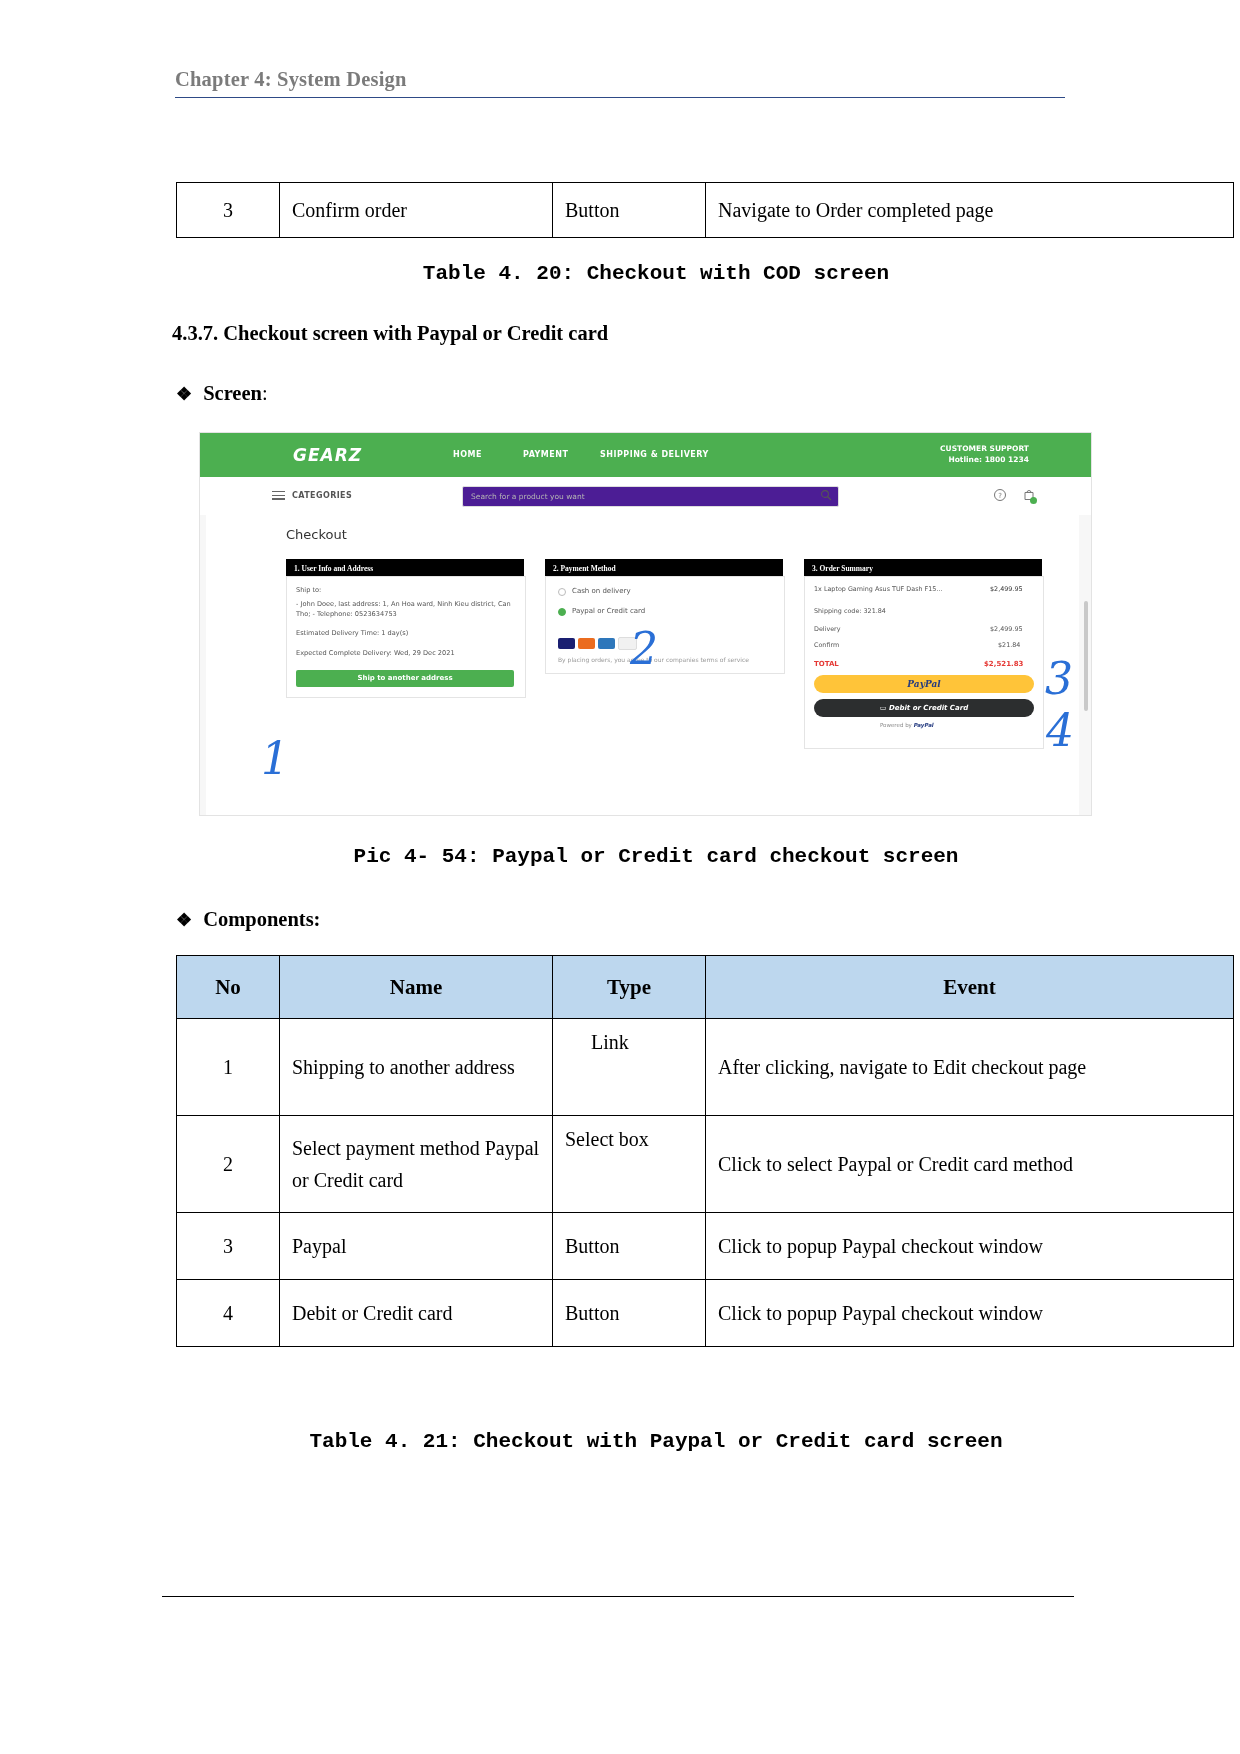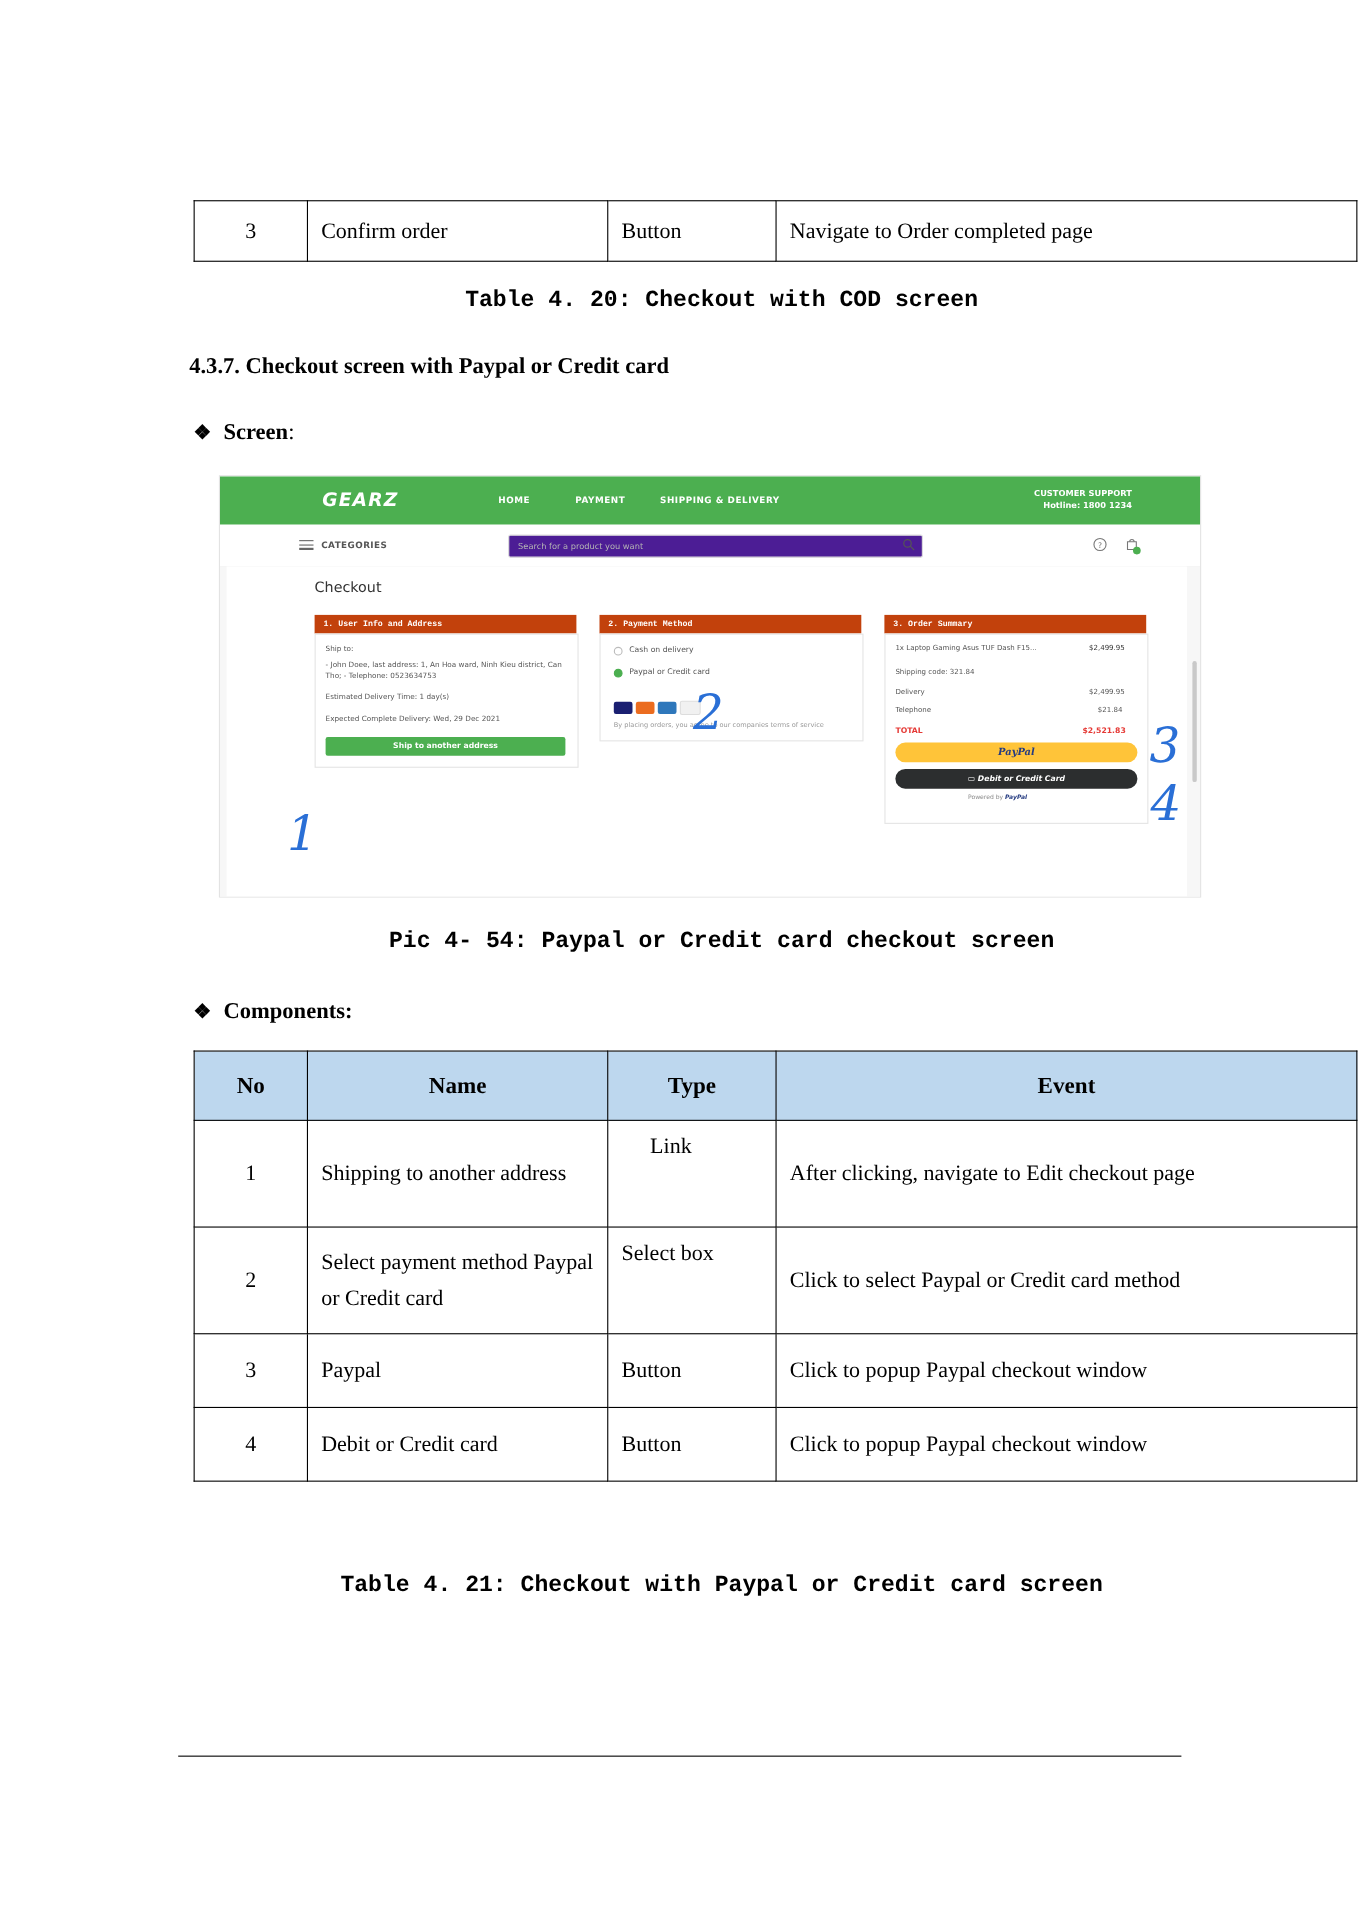--- a/index.html
+++ b/index.html
@@ -238,23 +238,23 @@
     font-size: 13px;
     color: #333;
   }
   .panel {
     position: absolute;
     background: #fff;
     border: 1px solid #e4e4e4;
   }
   .panel-head {
     position: absolute;
-    background: #c2410c;
+    background: #000000;
     color: #fff;
-    font-family: Liberation Mono, monospace;
+    font-family: Liberation Serif, serif;
     font-size: 7.5px;
     font-weight: bold;
     padding: 5px 8px;
     box-sizing: border-box;
   }
   .p1-head { left: 86px; top: 44px; width: 238px; height: 17px; }
   .p2-head { left: 345px; top: 44px; width: 238px; height: 17px; }
   .p3-head { left: 604px; top: 44px; width: 238px; height: 17px; }
   .p1-box { left: 86px; top: 61px; width: 238px; height: 120px; }
   .p2-box { left: 345px; top: 61px; width: 238px; height: 96px; }
@@ -474,20 +474,24 @@
     text-align: center;
     font-family: "Liberation Serif", serif;
     font-size: 20px;
   }
 </style>
 </head>
 <body>
 
 <div class="page">
 
+  <div class="header">
+    <div class="header-title">Chapter 4: System Design</div>
+    <div class="header-rule"></div>
+  </div>
 
   <table class="top-table">
     <tbody>
       <tr>
         <td class="col-no">3</td>
         <td class="col-name">Confirm order</td>
         <td class="col-type">Button</td>
         <td class="col-event">Navigate to Order completed page</td>
       </tr>
     </tbody>
@@ -576,21 +580,21 @@
         </div>
         <div class="terms">By placing orders, you agree to our companies terms of service</div>
 
         <div class="panel-head p3-head">3. Order Summary</div>
         <div class="panel p3-box"></div>
         <div class="order-line ol-item">1x Laptop Gaming Asus TUF Dash F15...</div>
         <div class="order-line ol-price">$2,499.95</div>
         <div class="order-line ol-ship-note">Shipping code: 321.84</div>
         <div class="order-line ol-sub-l">Delivery</div>
         <div class="order-line ol-sub-v">$2,499.95</div>
-        <div class="order-line ol-shp-l">Telephone</div>
+        <div class="order-line ol-shp-l">Confirm</div>
         <div class="order-line ol-shp-v">$21.84</div>
         <div class="order-line ol-tot-l">TOTAL</div>
         <div class="order-line ol-tot-v">$2,521.83</div>
 
         <div class="pp-btn">PayPal</div>
         <div class="dc-btn">
           <span>▭ </span><span>Debit or Credit Card</span>
         </div>
         <div class="powered">
           <span>Powered by </span><b>PayPal</b>

